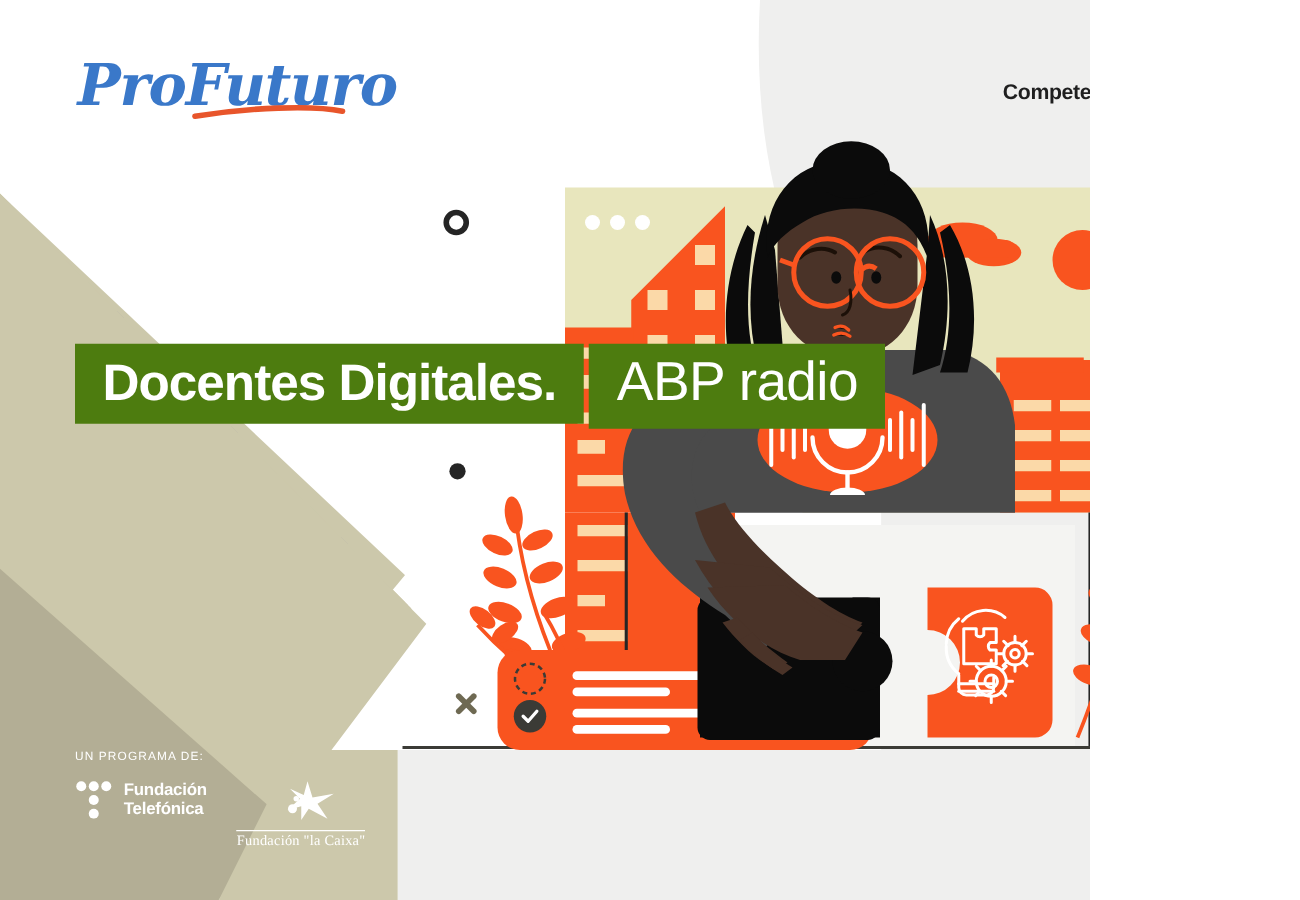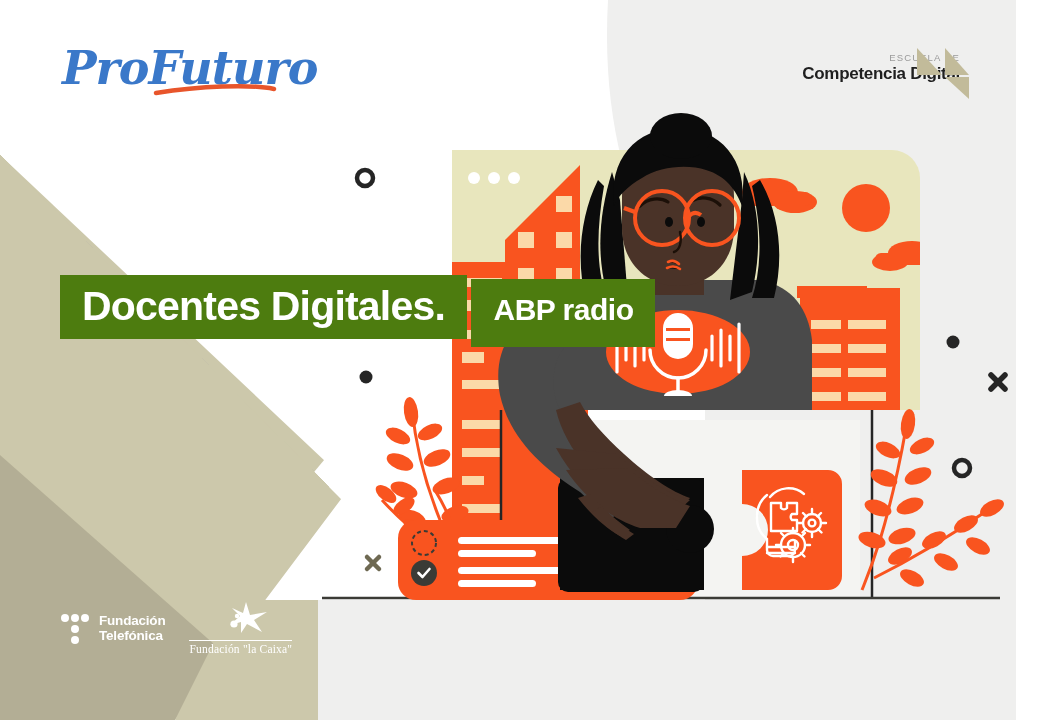--- a/index.html
+++ b/index.html
@@ -2,21 +2,21 @@
 <html><head>
 <meta charset="utf-8">
 <style>
   * { margin:0; padding:0; box-sizing:border-box; }
   html,body { width:1040px; height:720px; overflow:hidden; }
   body {
     font-family:"Liberation Sans", sans-serif;
     background:#ffffff;
     position:relative;
   }
-  #stage { position:absolute; inset:0; width:1016px; height:720px; overflow:hidden; }
+  #stage { position:absolute; inset:0; width:872px; height:720px; overflow:hidden; }
   .abs { position:absolute; }
 
   
   #bg-svg { position:absolute; left:0; top:0; width:1040px; height:720px; }
 
   
   #profuturo-logo {
     left:60px; top:38px; width:270px; height:64px;
   }
   #profuturo-logo svg { display:block; }
@@ -39,31 +39,31 @@
   #title-wrap { left:60px; top:275px; }
   .title-band {
     background:#4d7c0f; color:#ffffff; display:inline-block;
     padding:6px 22px 8px 22px;
   }
   #title-line1 {
     font-size:41px; font-weight:700; letter-spacing:-0.8px;
     line-height:50px; white-space:nowrap;
   }
   #title-line2 {
-    font-size:30px; font-weight:700; letter-spacing:-0.5px;
+    font-size:44px; font-weight:400; letter-spacing:-0.5px;
     line-height:50px; white-space:nowrap; padding-bottom:12px;
   }
 
   
   #sponsors { left:60px; top:600px; width:300px; }
   #programa-label {
     font-size:9.5px; letter-spacing:0.9px; color:#ffffff;
     font-weight:400; margin-bottom:12px;
   }
-  #sponsor-row { display:flex; align-items:center; gap:24px; }
+  #sponsor-row { display:flex; align-items:flex-start; gap:24px; }
   .ft-logo { display:flex; align-items:center; gap:9px; }
   .ft-text { color:#ffffff; font-size:13.5px; font-weight:700; line-height:15px; letter-spacing:-0.2px; }
   .caixa-logo { text-align:center; }
   .caixa-name {
     color:#ffffff; font-family:"Liberation Serif", serif;
     font-size:11.5px; letter-spacing:0.2px; padding-top:2px;
     border-top:1px solid #ffffff; margin-top:2px; white-space:nowrap;
   }
 </style>
 </head>
@@ -414,20 +414,21 @@
       <polygon points="30,34 54,34 54,56" fill="#c2bb9a"></polygon>
     </svg>
   </div>
 
   <div class="abs" id="title-wrap">
     <div class="title-band" id="title-line1">Docentes Digitales.</div>
     <div class="title-band" id="title-line2">ABP radio</div>
   </div>
 
   <div class="abs" id="sponsors">
+    <div id="programa-label">UN PROGRAMA DE:</div>
     <div id="sponsor-row">
 
       <div class="ft-logo">
         <svg width="30" height="32" viewBox="0 0 30 32">
           <circle cx="5" cy="6" r="4" fill="#ffffff"></circle>
           <circle cx="15" cy="6" r="4" fill="#ffffff"></circle>
           <circle cx="25" cy="6" r="4" fill="#ffffff"></circle>
           <circle cx="15" cy="17" r="4" fill="#ffffff"></circle>
           <circle cx="15" cy="28" r="4" fill="#ffffff"></circle>
         </svg>

